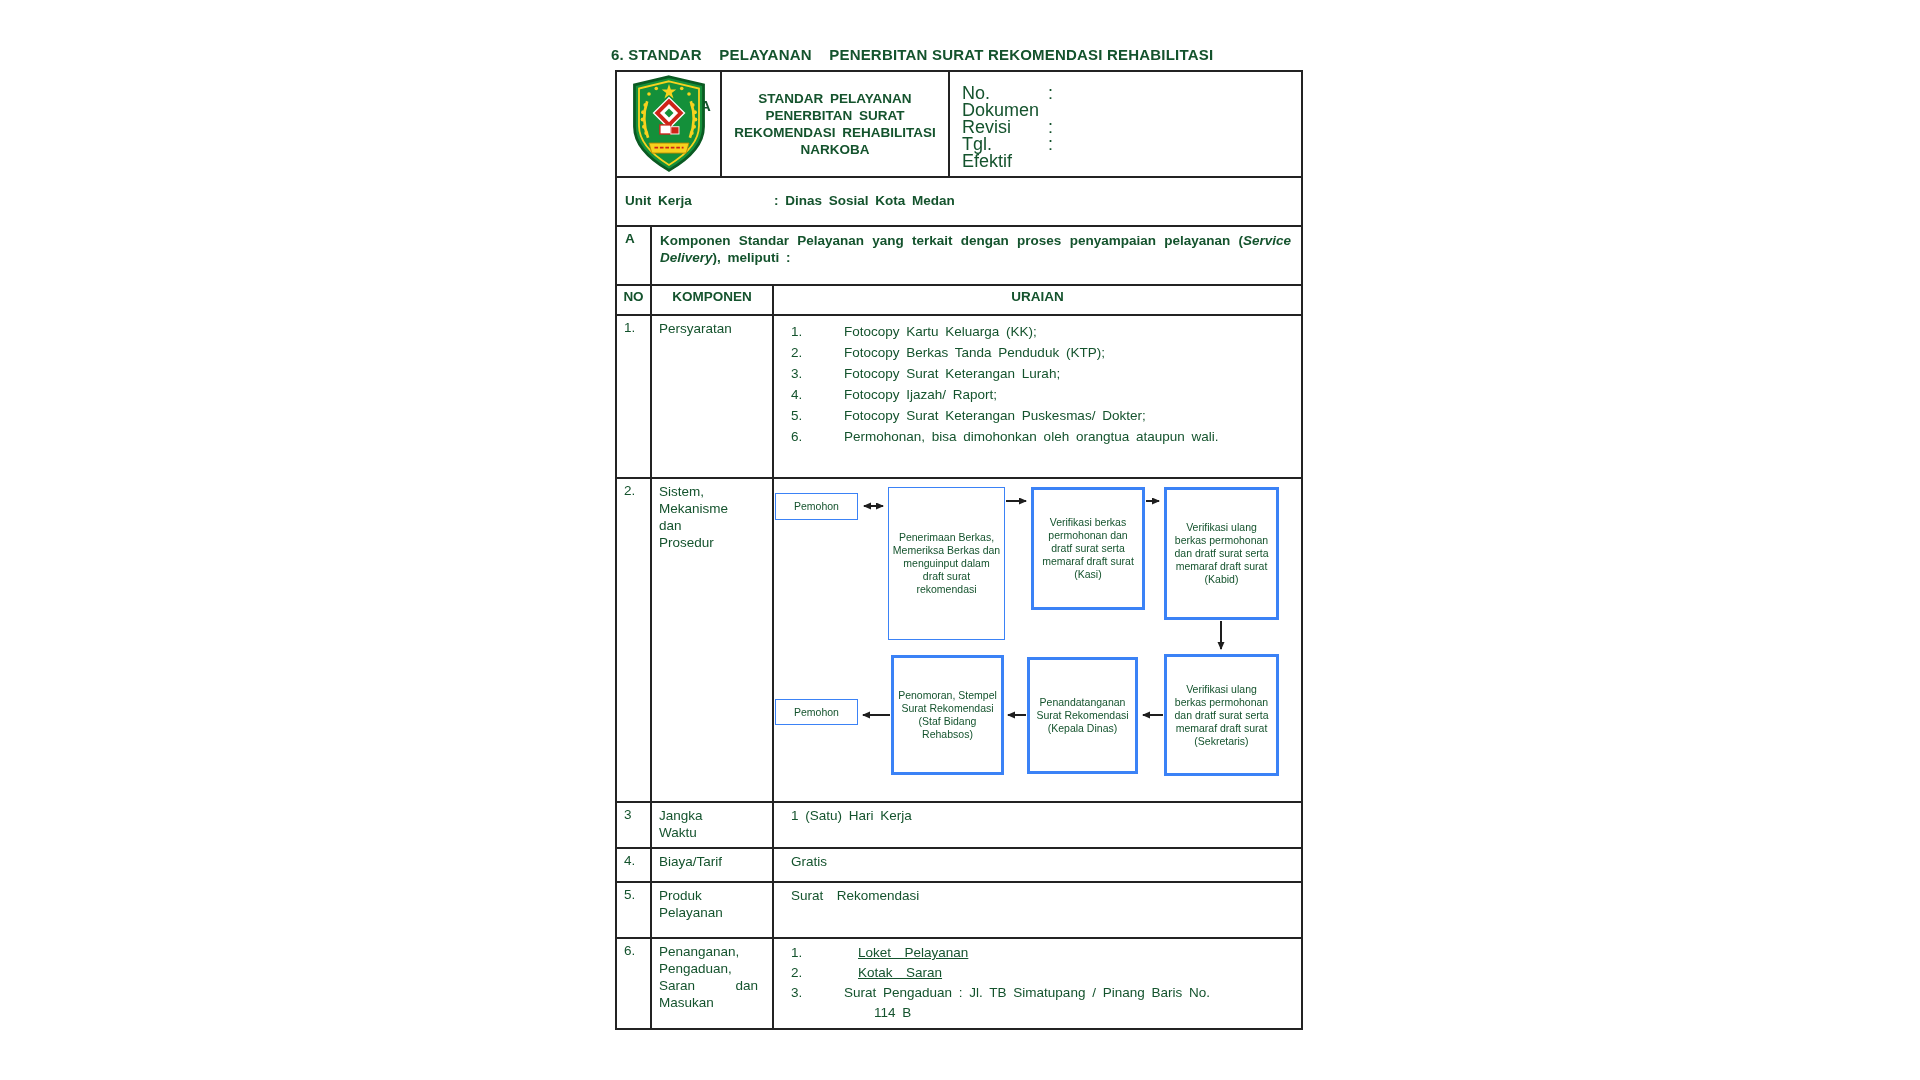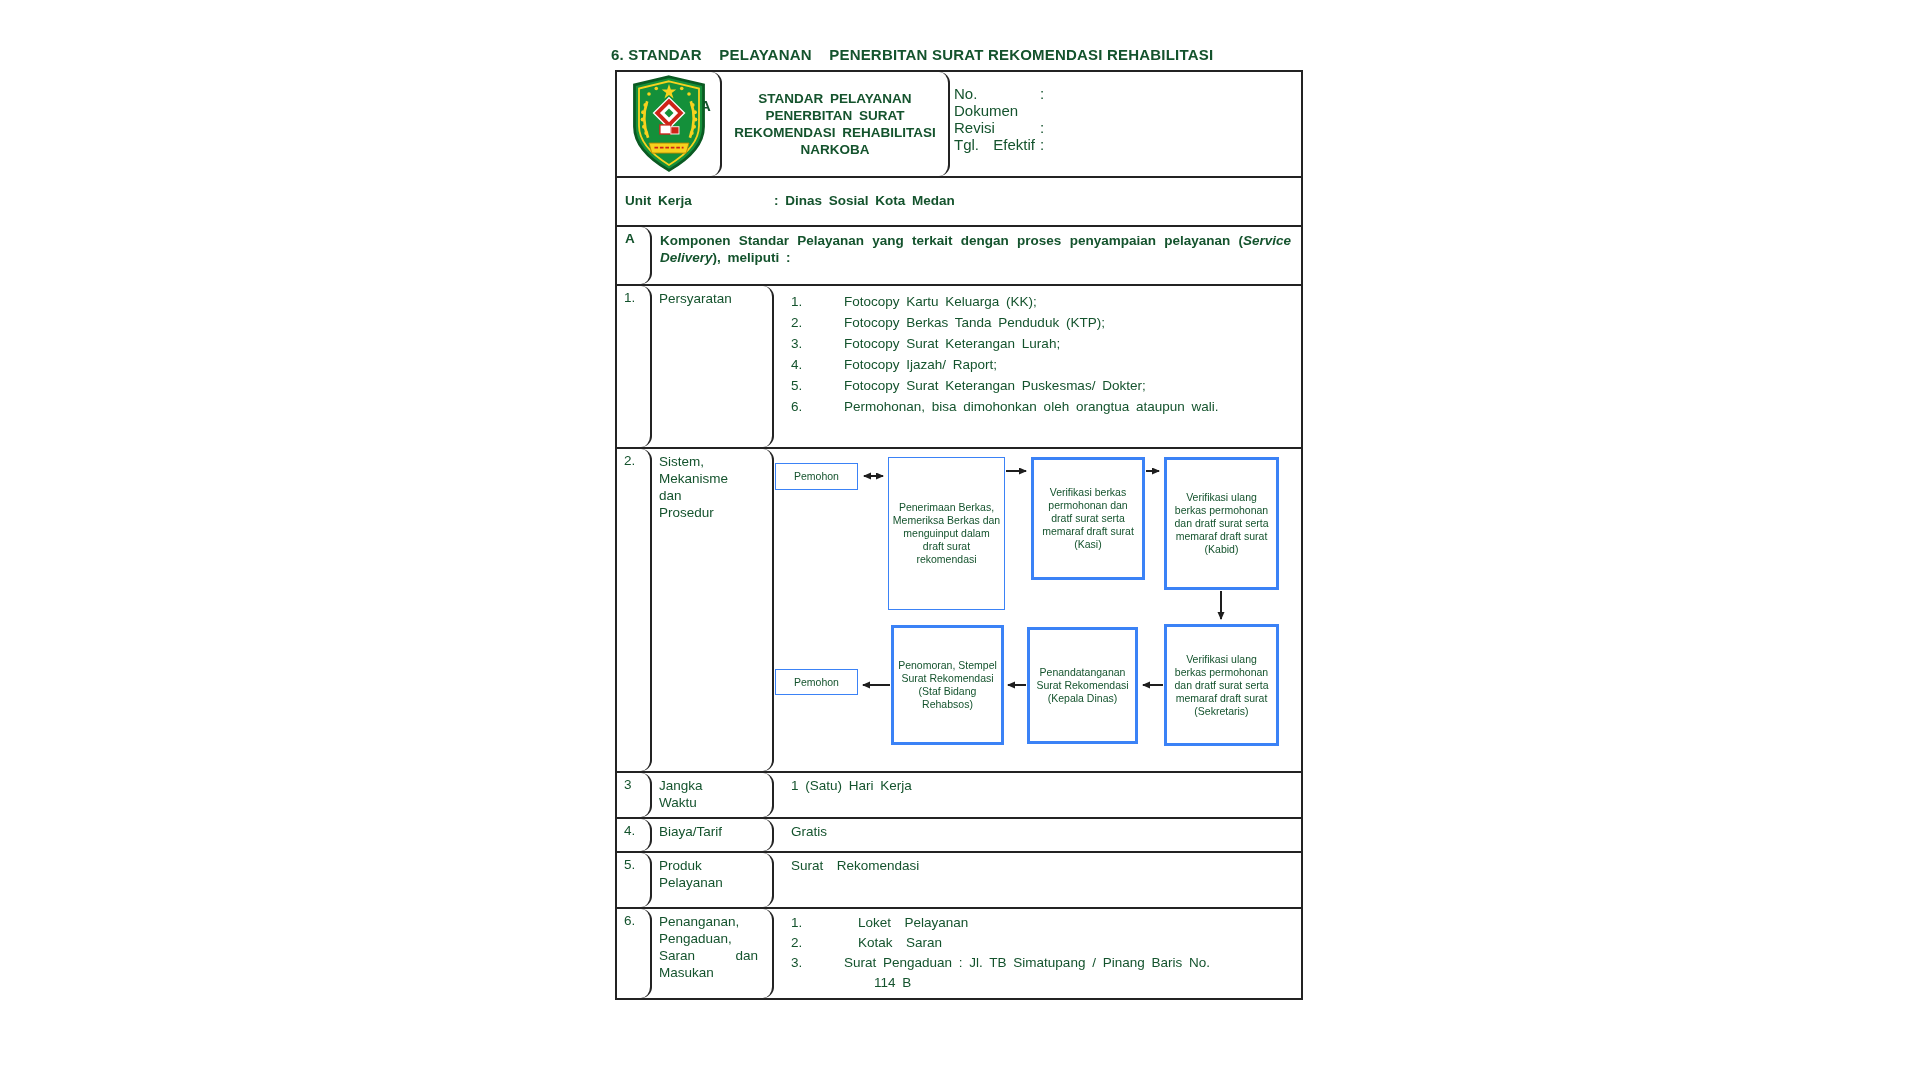--- a/index.html
+++ b/index.html
@@ -4,28 +4,28 @@
 <style>
   html,body{margin:0;padding:0;background:#ffffff;}
   .page{position:relative;width:1920px;height:1080px;background:#ffffff;overflow:hidden;
         font-family:"Liberation Sans","DejaVu Sans",sans-serif;color:#14532d;}
   .heading{position:absolute;left:611px;top:12px;width:676px;font-size:15px;font-weight:bold;
            line-height:17px;white-space:pre-wrap;letter-spacing:.2px;}
   .heading .l2{padding-left:22px;}
   .doc{position:absolute;left:615px;top:70px;width:688px;border:2px solid #232323;box-sizing:border-box;}
   .row{display:flex;border-bottom:2px solid #232323;box-sizing:border-box;word-spacing:3px;}
   .row:last-child{border-bottom:none;}
-  .cell{box-sizing:border-box;border-radius:11px;}
+  .cell{box-sizing:border-box;}
   .br{border-right:2px solid #232323;}
   
   .r-head{height:106px;}
   .c-logo{width:105px;display:flex;align-items:center;justify-content:center;}
   .c-title{width:228px;display:flex;align-items:center;justify-content:center;text-align:center;
            font-weight:bold;font-size:13.5px;line-height:17px;white-space:pre-line;}
-  .c-docno{flex:1;padding:13px 0 0 4px;font-size:15px;line-height:17px;}
+  .c-docno{flex:1;padding:13px 0 0 12px;font-size:18px;line-height:17px;}
   .fl{display:flex;}
   .fl .l{width:86px;white-space:pre-wrap;}
   
   .r-unit{height:49px;font-weight:bold;font-size:13.5px;}
   .r-unit .cell{flex:1;padding:15px 0 0 8px;}
   .r-unit .ulabel{display:inline-block;width:149px;}
   
   .r-a{height:59px;font-weight:bold;font-size:13.5px;line-height:17px;}
   .c-ano{width:35px;padding:3px 0 0 8px;}
   .c-atext{flex:1;padding:5px 10px 0 8px;text-align:justify;}
@@ -46,21 +46,21 @@
   .r4{height:34px;}
   .r5{height:56px;}
   .r6{height:89px;}
   .val{padding:5px 0 0 17px;white-space:pre-wrap;}
   .li{display:flex;line-height:21px;}
   .li .n{width:38px;text-indent:17px;flex:none;}
   .li .t{flex:1;padding-left:30px;text-indent:-30px;white-space:pre-wrap;margin-left:32px;}
   .r1 .c-ur{padding-top:5px;}
   .r6 .c-ur{padding-top:4px;}
   .r6 .li{line-height:20px;}
-  .t.ind{padding-left:44px;text-indent:-30px;}
+  .t.ind{padding-left:44px;text-indent:-30px;text-decoration:underline;}
   
   .fc{position:relative;height:100%;}
   .fbox{position:absolute;background:#fff;border:2px solid #3b82f6;box-sizing:border-box;
         display:flex;align-items:center;justify-content:center;text-align:center;
         font-size:10.5px;line-height:13px;padding:2px 3px;word-spacing:0;}
   .thin{border-width:1.5px;}
   .thick{border-width:3px;}
   .fb-a{left:1px;top:14px;width:83px;height:27px;}
   .fb-b{left:114px;top:8px;width:117px;height:153px;}
   .fb-c{left:257px;top:8px;width:114px;height:123px;}
@@ -140,20 +140,25 @@
       </div>
     </div>
 
     <div class="row r-a">
       <div class="cell c-ano br">A</div>
       <div class="cell c-atext">
         <span>Komponen  Standar  Pelayanan  yang  terkait  dengan  proses penyampaian pelayanan (</span><span class="it">Service Delivery</span><span>), meliputi :</span>
       </div>
     </div>
 
+    <div class="row r-cols">
+      <div class="cell c-no br">NO</div>
+      <div class="cell c-komp br">KOMPONEN</div>
+      <div class="cell c-ur">URAIAN</div>
+    </div>
 
     <div class="row b r1">
       <div class="cell c-no br">1.</div>
       <div class="cell c-komp br">Persyaratan</div>
       <div class="cell c-ur">
         <div class="li">
             <span class="n">1.</span>
             <span class="t">Fotocopy Kartu Keluarga (KK);</span>
           </div>
         <div class="li">

